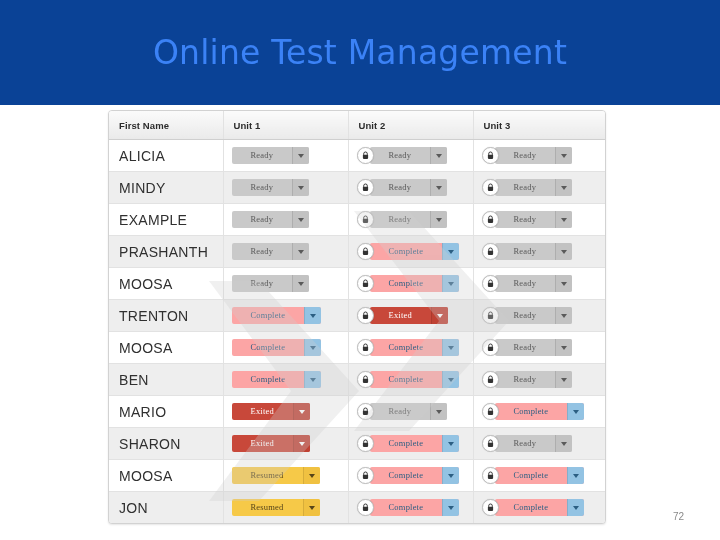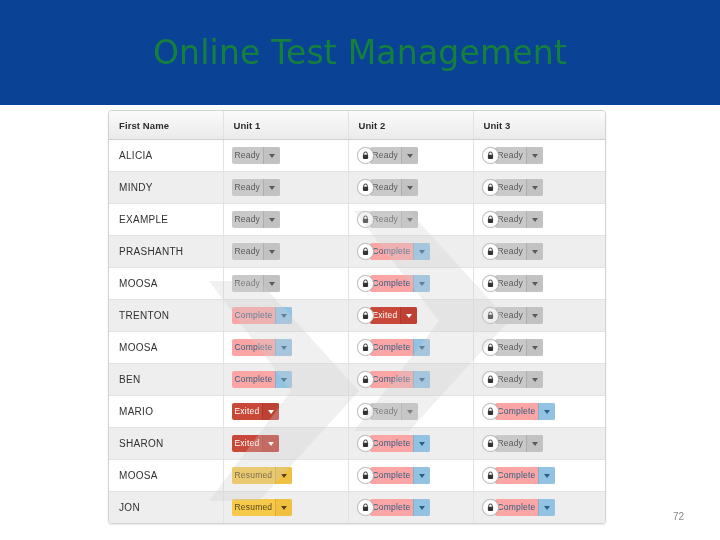--- a/index.html
+++ b/index.html
@@ -24,21 +24,21 @@
     background: #0a4296;
   }
   .slide-title {
     position: absolute;
     left: 0; top: 0;
     width: 720px;
     height: 105px;
     display: flex;
     align-items: center;
     justify-content: center;
-    color: #15803d;
+    color: #3b82f6;
     font-size: 33px;
     font-weight: 400;
     letter-spacing: 0.2px;
     font-family: "DejaVu Sans", sans-serif;
     white-space: nowrap;
   }
 
   
   .table-card {
     position: absolute;
@@ -91,21 +91,21 @@
     font-family: "Liberation Sans", sans-serif;
   }
 
   tbody tr { height: 31px; }
   tbody tr.odd  td { background: #ffffff; }
   tbody tr.even td { background: #eeeeee; }
   tbody td { border-bottom: 1px solid #e2e2e2; }
   tbody tr:last-child td { border-bottom: none; }
 
   .name-cell {
-    font-size: 10px;
+    font-size: 14px;
     color: #303030;
     padding-left: 10px !important;
     letter-spacing: 0.3px;
     white-space: nowrap;
     font-family: "Liberation Sans", sans-serif;
   }
 
   .cell-inner {
     display: flex;
     align-items: center;
@@ -137,24 +137,24 @@
     align-items: stretch;
     height: 17px;
     border-radius: 2px;
     overflow: hidden;
     font-size: 8.5px;
     line-height: 17px;
     position: relative;
     z-index: 1;
   }
   .splitbtn .lbl {
-    padding: 0 3px;
+    padding: 0 19px;
     white-space: nowrap;
     letter-spacing: 0.2px;
-    font-family: Liberation Sans, sans-serif;
+    font-family: Liberation Serif, serif;
   }
   .splitbtn .arrow {
     width: 16px;
     display: flex;
     align-items: center;
     justify-content: center;
     border-left: 1px solid rgba(0,0,0,0.10);
   }
   .caret {
     width: 0; height: 0;

